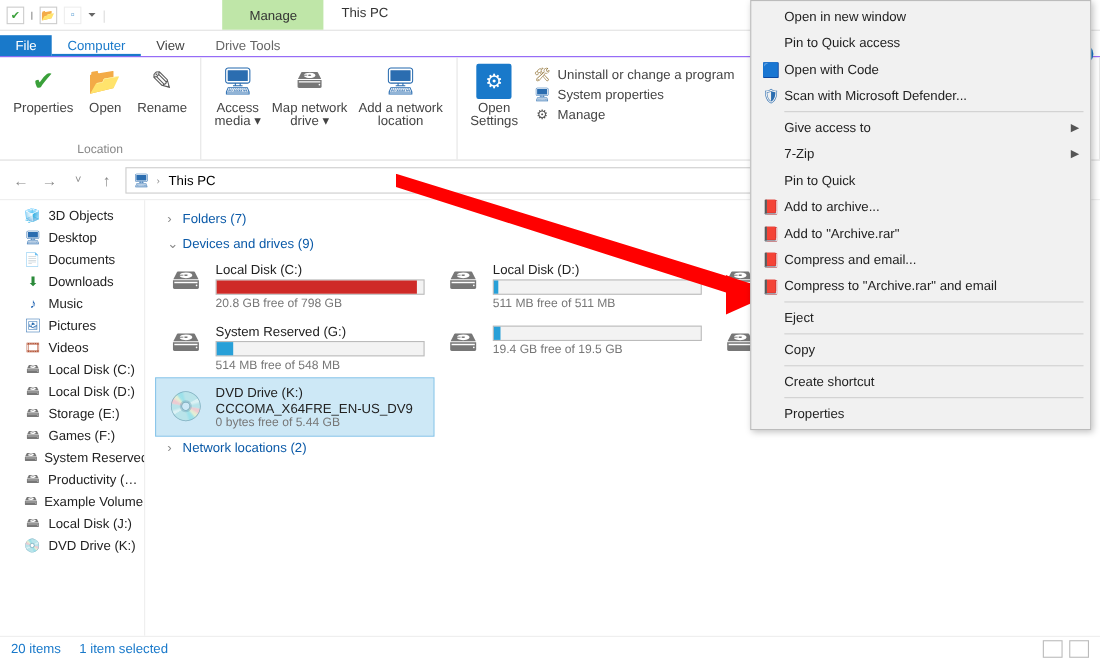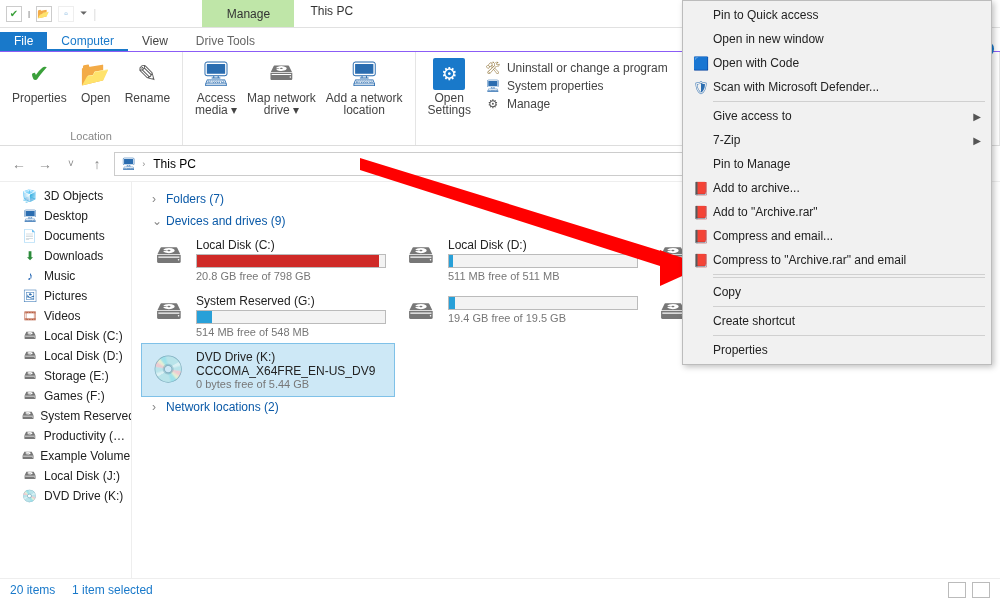--- a/index.html
+++ b/index.html
@@ -300,25 +300,25 @@
           </div>
         </div>
       </div>
     <div class="sect"><span class="chev">›</span><span>Network locations (2)</span></div>
   </div>
 </div>
 
 <div class="ctxmenu" id="ctx">
     <div class="citem">
       <span class="citem-ic" style="color:#555"></span>
+      <span class="citem-lab">Open in new window</span>
+    </div>
+    <div class="citem">
+      <span class="citem-ic" style="color:#555"></span>
       <span class="citem-lab">Pin to Quick access</span>
-    </div>
-    <div class="citem">
-      <span class="citem-ic" style="color:#555"></span>
-      <span class="citem-lab">Open in new window</span>
     </div>
     <div class="citem">
       <span class="citem-ic" style="color:#2b6db0">🟦</span>
       <span class="citem-lab">Open with Code</span>
     </div>
     <div class="citem">
       <span class="citem-ic" style="color:#2b6db0">🛡</span>
       <span class="citem-lab">Scan with Microsoft Defender...</span>
     </div>
     <div class="csep"></div>
@@ -327,39 +327,43 @@
       <span class="citem-lab">Give access to</span>
       <span class="citem-arrow">▶</span>
     </div>
     <div class="citem">
       <span class="citem-ic" style="color:#555"></span>
       <span class="citem-lab">7-Zip</span>
       <span class="citem-arrow">▶</span>
     </div>
     <div class="citem">
       <span class="citem-ic" style="color:#555"></span>
-      <span class="citem-lab">Pin to Manage</span>
+      <span class="citem-lab">Pin to Quick</span>
     </div>
     <div class="citem">
       <span class="citem-ic" style="color:#9a1b5a">📕</span>
       <span class="citem-lab">Add to archive...</span>
     </div>
     <div class="citem">
       <span class="citem-ic" style="color:#9a1b5a">📕</span>
       <span class="citem-lab">Add to "Archive.rar"</span>
     </div>
     <div class="citem">
       <span class="citem-ic" style="color:#9a1b5a">📕</span>
       <span class="citem-lab">Compress and email...</span>
     </div>
     <div class="citem">
       <span class="citem-ic" style="color:#9a1b5a">📕</span>
       <span class="citem-lab">Compress to "Archive.rar" and email</span>
     </div>
     <div class="csep"></div>
+    <div class="citem">
+      <span class="citem-ic" style="color:#555"></span>
+      <span class="citem-lab">Eject</span>
+    </div>
     <div class="csep"></div>
     <div class="citem">
       <span class="citem-ic" style="color:#555"></span>
       <span class="citem-lab">Copy</span>
     </div>
     <div class="csep"></div>
     <div class="citem">
       <span class="citem-ic" style="color:#555"></span>
       <span class="citem-lab">Create shortcut</span>
     </div>

